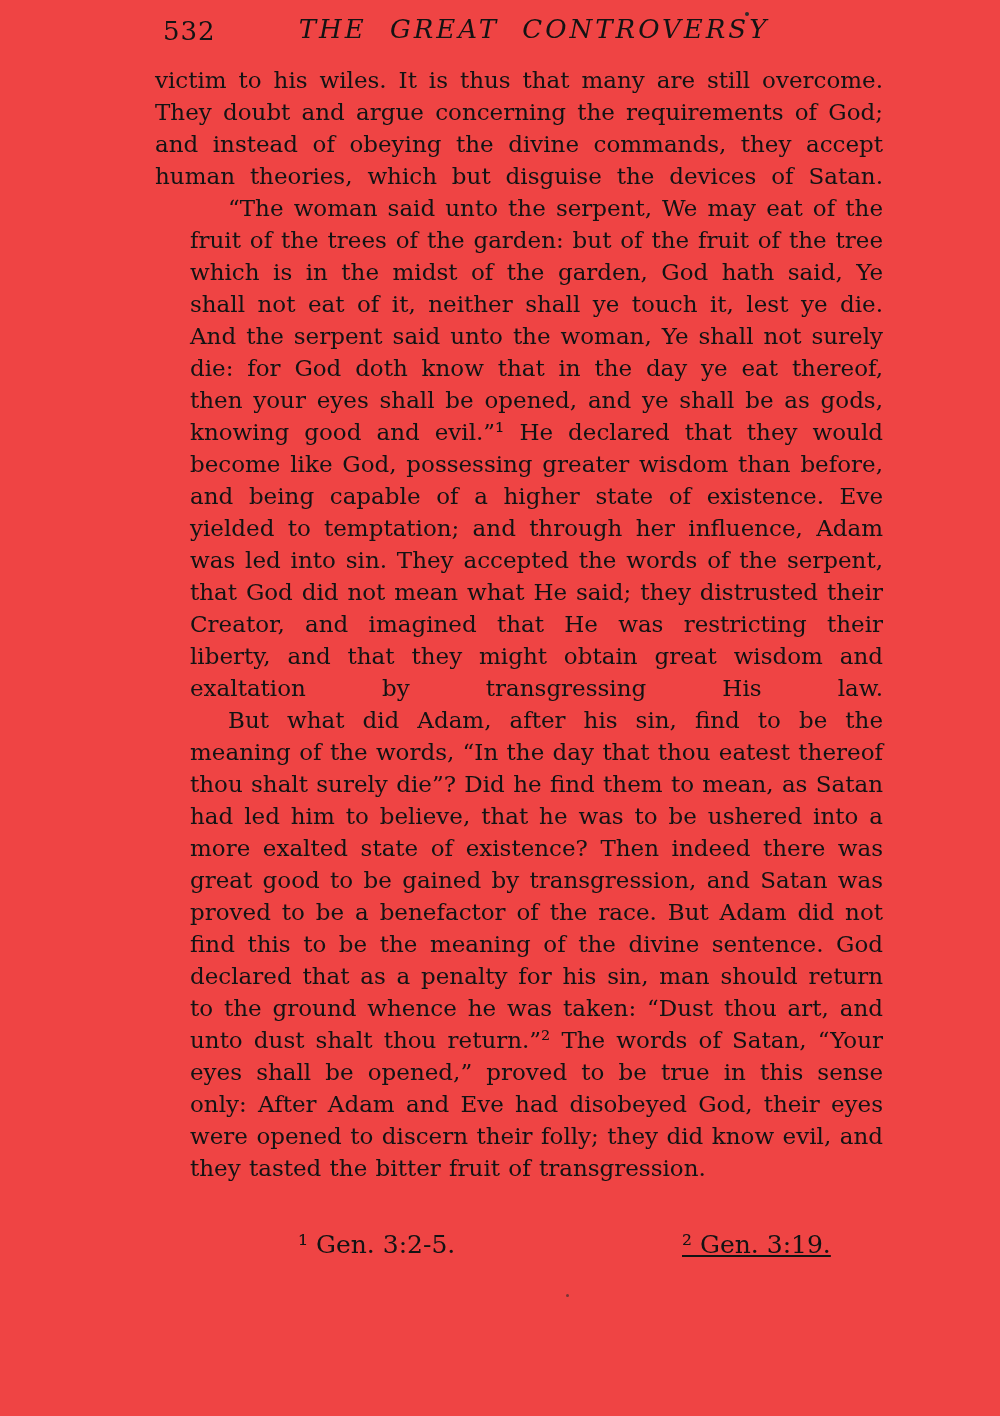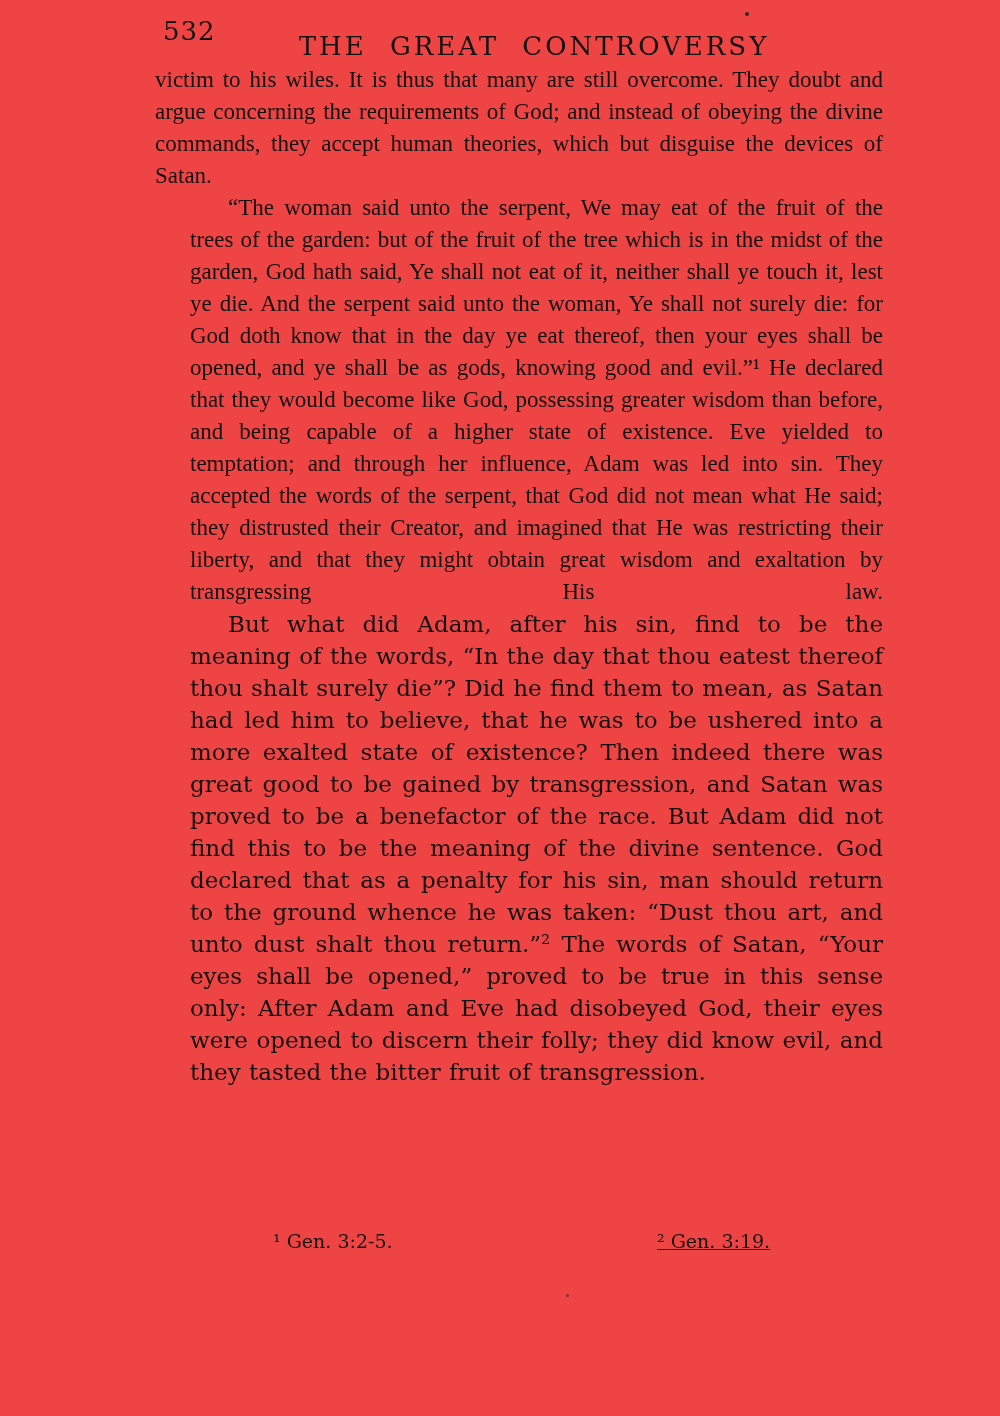--- a/index.html
+++ b/index.html
@@ -27,52 +27,52 @@
   .page-num {
     position: absolute;
     left: 8px;
     top: 2px;
     font-size: 26px;
     letter-spacing: 1px;
   }
   .head-title {
     display: block;
     text-align: center;
+    font-style: italic;
     font-size: 26px;
     letter-spacing: 3px;
     word-spacing: 12px;
     padding-left: 30px;
     white-space: nowrap;
-    margin-top: 17px;
   }
   
   .body-text {
     position: absolute;
     top: 64px;
     left: 155px;
     width: 728px;
     font-size: 23px;
     line-height: 32px;
     text-align: justify;
     word-spacing: 1px;
   }
   .body-text p {
     margin: 0;
     padding: 0;
   }
   .para.indent { text-indent: 38px; margin-left: 35px; }
-  .para.cont { text-align-last: justify; font-family: Liberation Serif, serif; }
+  .para.cont { text-align-last: justify; }
   
   .footnotes {
     position: absolute;
     top: 1230px;
-    left: 145px;
+    left: 170px;
     width: 728px;
     height: 34px;
-    font-size: 19px;
+    font-size: 25px;
   }
   .footnote-1 { position: absolute; left: 128px; top: 0; }
   .footnote-2 { position: absolute; left: 512px; top: 0; text-decoration: underline; }
   
   .speck {
     position: absolute;
     background: #2a2a2a;
     border-radius: 50%;
   }
   .speck-a { left: 745px; top: 12px; width: 4px; height: 4px; }

